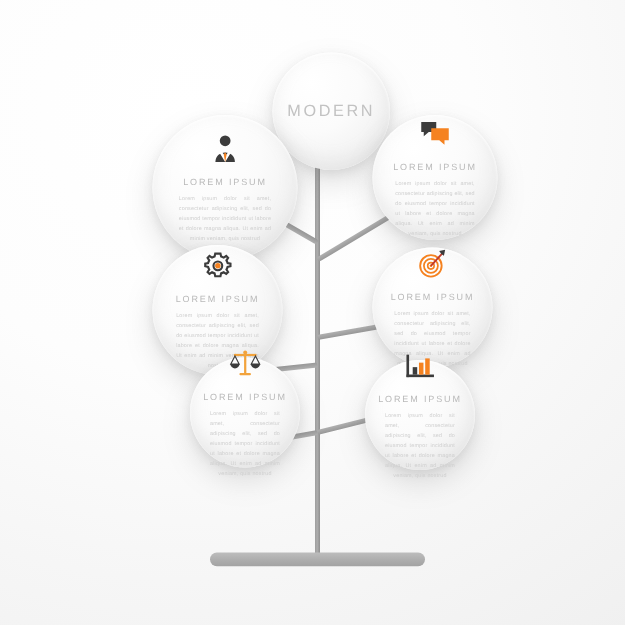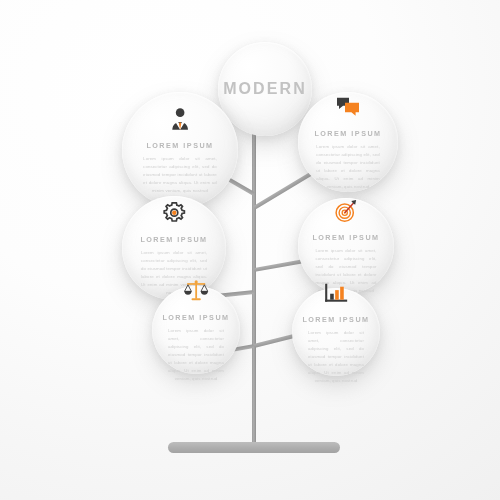--- a/index.html
+++ b/index.html
@@ -90,21 +90,21 @@
     align-items: center;
     justify-content: center;
     margin-bottom: 9px;
   }
   .icon-box svg { display: block; }
 
   .node-label {
     font-size: 7.2px;
     letter-spacing: 1.5px;
     color: #b9b9b9;
-    font-weight: 700;
+    font-weight: 400;
     margin-bottom: 5px;
     white-space: nowrap;
   }
 
   .node-body {
     font-size: 4.3px;
     line-height: 1.85;
     color: #cfcfcf;
     text-align: justify;
     text-align-last: center;
@@ -119,27 +119,27 @@
   #node-ml       { left: 122px; top: 196px; width: 104px; height: 104px; }
   #node-mr       { left: 298px; top: 198px; width: 96px;  height: 96px; }
   #node-bl       { left: 152px; top: 286px; width: 88px;  height: 88px; }
   #node-br       { left: 292px; top: 288px; width: 88px;  height: 88px; }
 
   .title-text {
     position: absolute;
     left: 50%;
     top: 50%;
     transform: translate(-50%, -50%);
-    font-size: 16px;
+    font-size: 13px;
     letter-spacing: 2.1px;
     line-height: 1.55;
     color: #c2c2c2;
     text-align: left;
     white-space: nowrap;
-    font-weight: 700;
+    font-weight: 400;
   }
 </style>
 </head>
 <body>
 
 <div id="canvas">
 
   <div class="tree-layer">
     <div class="trunk"></div>
 

